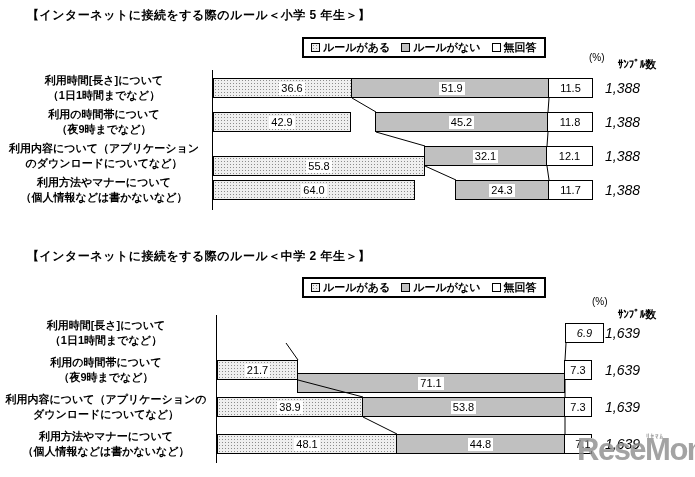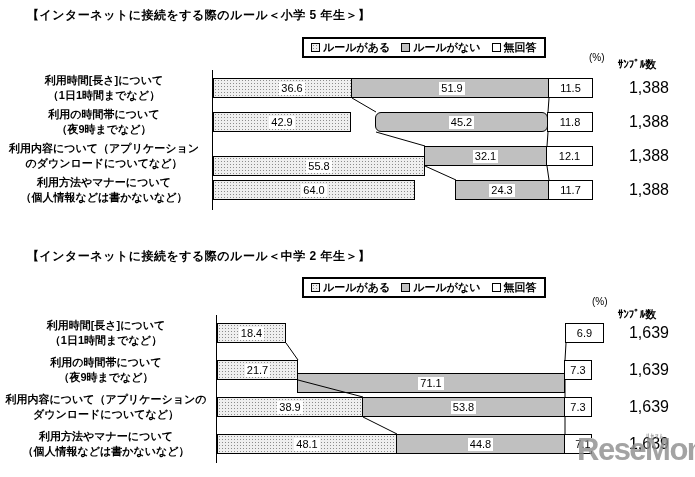--- a/index.html
+++ b/index.html
@@ -43,21 +43,21 @@
   .seg-s0 { background-color:#efefef;
             background-image:radial-gradient(#8c8c8c 0.7px, rgba(0,0,0,0) 0.8px);
             background-size:3px 3px; }
   .seg-s1 { background:#c0c0c0; }
   .seg-s2 { background:#fff; }
   .val { font-size:11px; line-height:13px; background:#fff; padding:0 2px; white-space:nowrap; }
   .cat {
     position:absolute; text-align:center; font-size:11px; font-weight:bold;
     line-height:15px; white-space:nowrap;
   }
-  .samp { position:absolute; text-align:right; font-size:16px; line-height:14px; }
+  .samp { position:absolute; text-align:left; font-size:14px; line-height:14px;font-style:italic; }
   .conn { position:absolute; left:0; top:0; pointer-events:none; }
   .watermark {
     position:absolute; left:577px; top:434px; z-index:5; opacity:0.82;
     color:#8f8f8f; font-weight:bold; font-size:31px; letter-spacing:-1.5px;
     line-height:31px; white-space:nowrap;
   }
   .watermark .ruby {
     position:absolute; left:69px; top:-1px; font-size:7px; font-weight:bold;
     letter-spacing:1px; line-height:7px;
   }
@@ -91,21 +91,21 @@
         </div>
         <div class="row-seg seg-s1" style="left: 138px; top: 8px; width: 202px;">
           <span class="val">51.9</span>
         </div>
         <div class="row-seg seg-s2" style="left: 335px; top: 8px; width: 45px;">
           <span class="val">11.5</span>
         </div>
         <div class="row-seg seg-s0" style="left: 0px; top: 42px; width: 138px;">
           <span class="val">42.9</span>
         </div>
-        <div class="row-seg seg-s1" style="left: 162px; top: 42px; width: 173px; border-radius: 6px;">
+        <div class="row-seg seg-s1" style="left: 162px; top: 42px; width: 173px;">
           <span class="val">45.2</span>
         </div>
         <div class="row-seg seg-s2" style="left: 334px; top: 42px; width: 46px;">
           <span class="val">11.8</span>
         </div>
         <div class="row-seg seg-s0" style="left: 0px; top: 86px; width: 212px;">
           <span class="val">55.8</span>
         </div>
         <div class="row-seg seg-s1" style="left: 211px; top: 76px; width: 123px;">
           <span class="val">32.1</span>
@@ -165,24 +165,21 @@
         <span>ルールがない</span>
       </span>
       <span class="li">
         <span class="sw white"></span>
         <span>無回答</span>
       </span>
     </div>
     <div class="pct">(%)</div>
     <div class="hdr">ｻﾝﾌﾟﾙ数</div>
   <div class="plot" style="left: 216px; top: 315px; width: 375px; height: 148px;">
-        <div class="row-seg seg-s0" style="left: 0px; top: 8px; width: 69px;">
-          <span class="val">18.4</span>
-        </div>
-        <div class="row-seg seg-s2" style="left: 348px; top: 8px; width: 39px;">
+        <div class="row-seg seg-s2" style="left: 348px; top: 8px; width: 39px; font-style: italic;">
           <span class="val">6.9</span>
         </div>
         <div class="row-seg seg-s0" style="left: 0px; top: 45px; width: 81px;">
           <span class="val">21.7</span>
         </div>
         <div class="row-seg seg-s1" style="left: 80px; top: 58px; width: 268px;">
           <span class="val">71.1</span>
         </div>
         <div class="row-seg seg-s2" style="left: 347px; top: 45px; width: 28px;">
           <span class="val">7.3</span>

